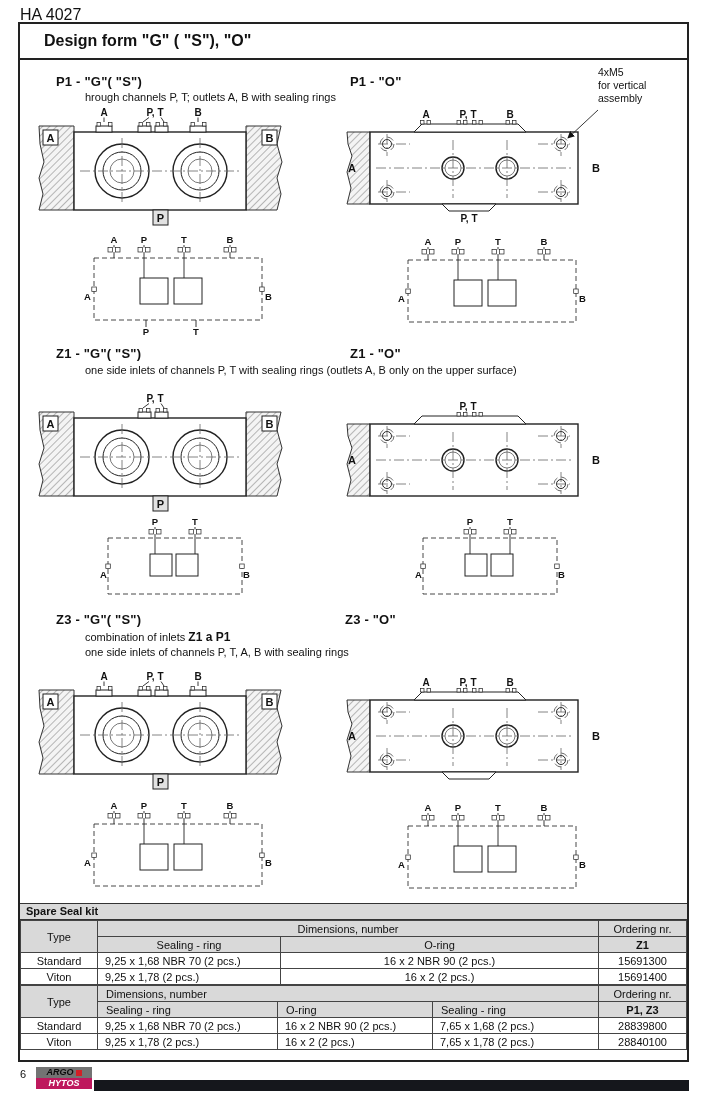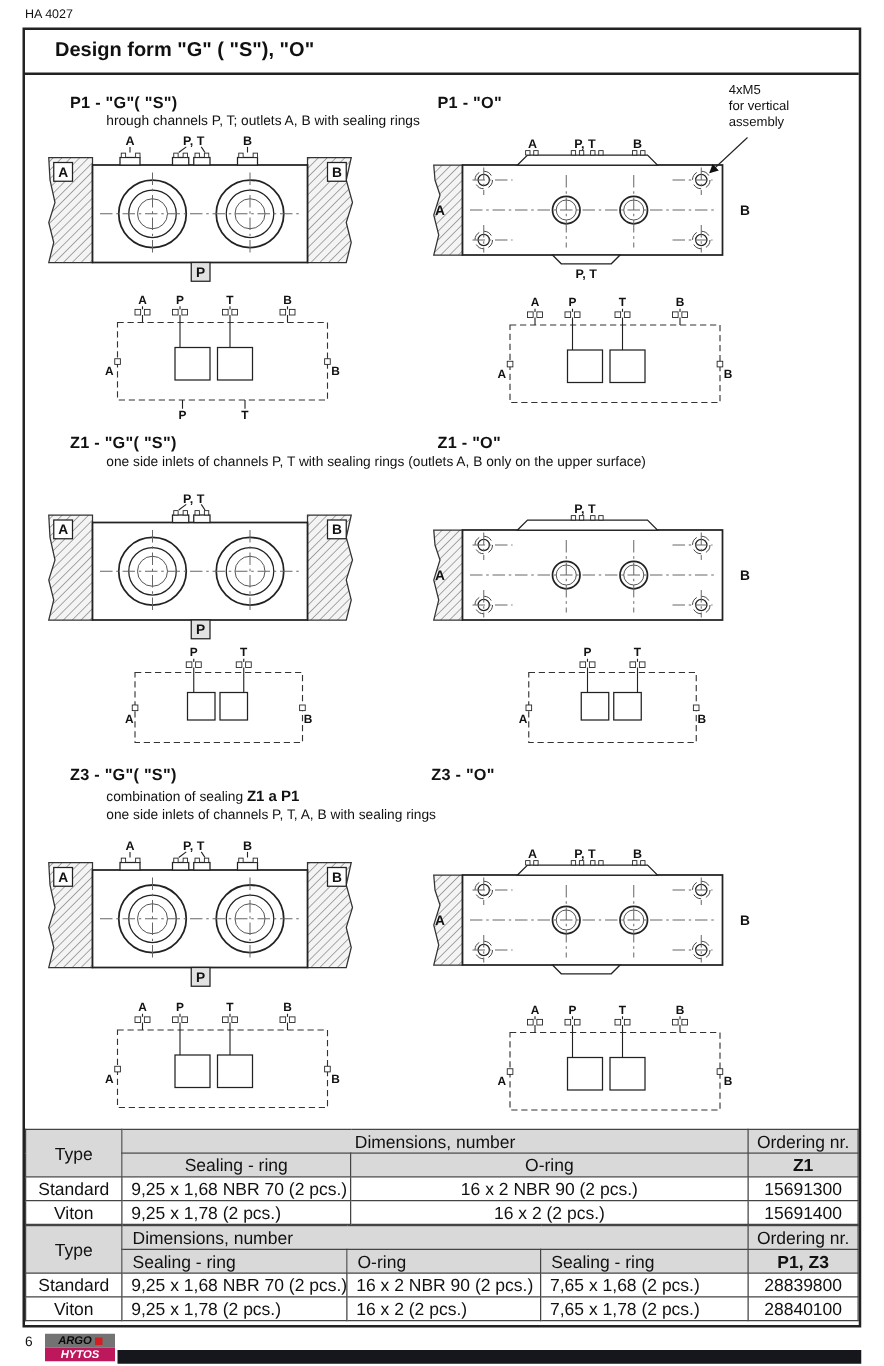--- a/index.html
+++ b/index.html
@@ -2,21 +2,21 @@
 <html><head>
 <meta charset="utf-8">
 <style>
   * { margin:0; padding:0; box-sizing:border-box; }
   html,body { background:#fff; }
   body {
     width:707px; height:1093px; position:relative;
     font-family:"Liberation Sans","DejaVu Sans",sans-serif; color:#111;
   }
   .abs { position:absolute; }
-  .doc-code { position:absolute; left:20px; top:6px; font-size:10px; }
+  .doc-code { position:absolute; left:20px; top:6px; font-size:16px; }
   .frame { position:absolute; left:18px; top:22px; width:671px; height:1040px; border:2px solid #222; }
   .title-bar { height:36px; border-bottom:2px solid #222; font-size:16px; font-weight:bold; line-height:34px; padding-left:24px; }
   .sec-title { font-size:13px; font-weight:bold; letter-spacing:0.2px; }
   .sub { font-size:11px;padding-left:29px; }
   .annot { font-size:10.5px; line-height:1.25; }
   .bold-lg { font-weight:bold; font-size:12px; }
 
   svg.draw { position:absolute; overflow:visible; }
   svg text { font-family:"Liberation Sans","DejaVu Sans",sans-serif; fill:#111; }
   .plate-hatch { fill:url(#hatch); stroke:#333; stroke-width:1; }
@@ -30,21 +30,21 @@
   .thread { fill:none; stroke:#444; stroke-width:0.8; stroke-dasharray:7 4; }
   .cl { stroke:#666; stroke-width:0.8; stroke-dasharray:10 3 2 3; fill:none; }
   .ln { stroke:#222; stroke-width:0.9; }
   .dash { fill:none; stroke:#333; stroke-width:0.9; stroke-dasharray:5 3; }
   .lbl  { font-size:10px; font-weight:bold; }
   .lbl2 { font-size:9.5px; font-weight:bold; }
   .plate { font-size:11px; font-weight:bold; text-anchor:middle; }
 
   .seal-wrap { position:absolute; left:0; top:879px; width:667px; }
   .seal-band { background:#d9d9d9; border:1px solid #333; border-left:none; border-right:none; font-weight:bold; font-size:11px; padding:1px 6px; height:17px; }
-  table { width:100%; border-collapse:collapse; table-layout:fixed; font-size:14px; }
+  table { width:100%; border-collapse:collapse; table-layout:fixed; font-size:11px; }
   td { border:1px solid #444; padding:1px 4px; height:16px; overflow:hidden; white-space:nowrap; }
   td.h { background:#d9d9d9; text-align:center; }
   td.hl { background:#d9d9d9; text-align:left; padding-left:8px; }
   td.b { font-weight:bold; }
   td.c { text-align:center;margin-left:13px; }
   td.l { text-align:left; padding-left:7px; }
 
   .page-num { position:absolute; left:20px; top:1068px; font-size:11px; }
   .logo { position:absolute; left:36px; top:1067px; width:56px; font-weight:bold; font-style:italic; }
   .logo-top { height:11px; background:#737373; color:#0a0a0a; font-size:9px; display:flex; align-items:center; justify-content:center; gap:2px; line-height:11px; }
@@ -68,21 +68,21 @@
 </svg>
 
 <div class="doc-code">HA 4027</div>
 
 <div class="frame">
   <div class="title-bar">Design form "G" ( "S"), "O"</div>
 
   <div class="abs sec-title" style="left:36px;top:50px">P1 -  "G"( "S")</div>
   <div class="abs sec-title" style="left:330px;top:50px">P1 - "O"</div>
   <div class="abs sub" style="left:36px;top:67px">hrough channels P, T; outlets A, B with sealing rings</div>
-  <div class="abs annot" style="left:563px;top:42px;width:78px">
+  <div class="abs annot" style="left:578px;top:42px;width:78px">
     <div>4xM5</div>
     <div>for vertical</div>
     <div>assembly</div>
   </div>
 
   <svg class="draw" style="left:14px;top:82px" width="252" height="124" viewBox="0 0 252 124">
     <path class="plate-hatch" d="M5 20 L40 20 L40 104 L5 104 L9 88 L5 72 L10 56 L6 38 Z"></path>
     <path class="plate-hatch" d="M212 20 L247 20 L243 38 L248 56 L243 72 L247 88 L243 104 L212 104 Z"></path>
     <rect class="body" x="40" y="26" width="172" height="78"></rect>
     <rect class="ln-f" x="62" y="20" width="16" height="6"></rect>
@@ -336,21 +336,21 @@
     <rect class="ln-f" x="76" y="38" width="22" height="22"></rect>
     <rect class="seal" x="5.8" y="48" width="4.5" height="4.5"></rect>
     <text class="lbl2" x="3.5" y="62" text-anchor="middle">A</text>
     <rect class="seal" x="139.7" y="48" width="4.5" height="4.5"></rect>
     <text class="lbl2" x="146.5" y="62" text-anchor="middle">B</text>
   </svg>
 
   <div class="abs sec-title" style="left:36px;top:588px">Z3 -  "G"( "S")</div>
   <div class="abs sec-title" style="left:325px;top:588px">Z3 - "O"</div>
   <div class="abs sub" style="left:36px;top:606px">
-    <span>combination of sealing </span><span class="bold-lg">Z1 a P1</span>
+    <span>combination of inlets </span><span class="bold-lg">Z1 a P1</span>
   </div>
   <div class="abs sub" style="left:36px;top:622px">one side inlets of channels P, T, A, B with sealing rings</div>
 
   <svg class="draw" style="left:14px;top:646px" width="252" height="124" viewBox="0 0 252 124">
     <path class="plate-hatch" d="M5 20 L40 20 L40 104 L5 104 L9 88 L5 72 L10 56 L6 38 Z"></path>
     <path class="plate-hatch" d="M212 20 L247 20 L243 38 L248 56 L243 72 L247 88 L243 104 L212 104 Z"></path>
     <rect class="body" x="40" y="26" width="172" height="78"></rect>
     <rect class="ln-f" x="62" y="20" width="16" height="6"></rect>
     <rect class="ln-f" x="104" y="20" width="13" height="6"></rect>
     <rect class="ln-f" x="121" y="20" width="13" height="6"></rect>
@@ -484,20 +484,21 @@
     <line class="ln" x1="146" y1="18" x2="146" y2="24"></line>
     <rect class="ln-f" x="56" y="44" width="28" height="26"></rect>
     <rect class="ln-f" x="90" y="44" width="28" height="26"></rect>
     <rect class="seal" x="7.8" y="53" width="4.5" height="4.5"></rect>
     <text class="lbl2" x="3.5" y="66" text-anchor="middle">A</text>
     <rect class="seal" x="175.7" y="53" width="4.5" height="4.5"></rect>
     <text class="lbl2" x="184.5" y="66" text-anchor="middle">B</text>
   </svg>
 
   <div class="seal-wrap">
+    <div class="seal-band">Spare Seal kit</div>
 
     <table>
       <colgroup>
           <col style="width:77px">
           <col style="width:183px">
           <col style="width:318px">
           <col>
         </colgroup>
       <tbody>
         <tr>

